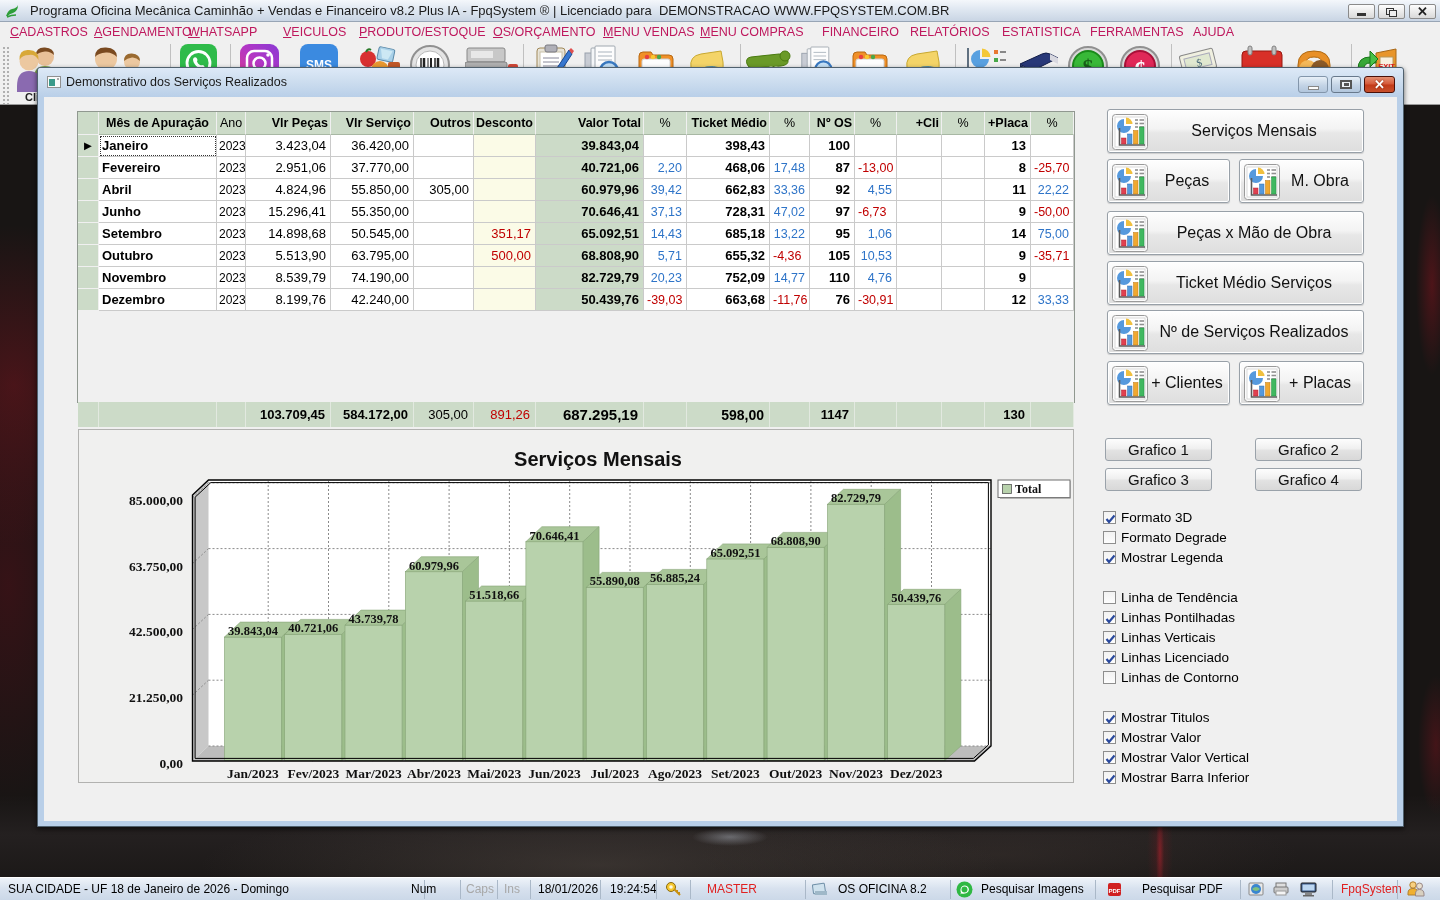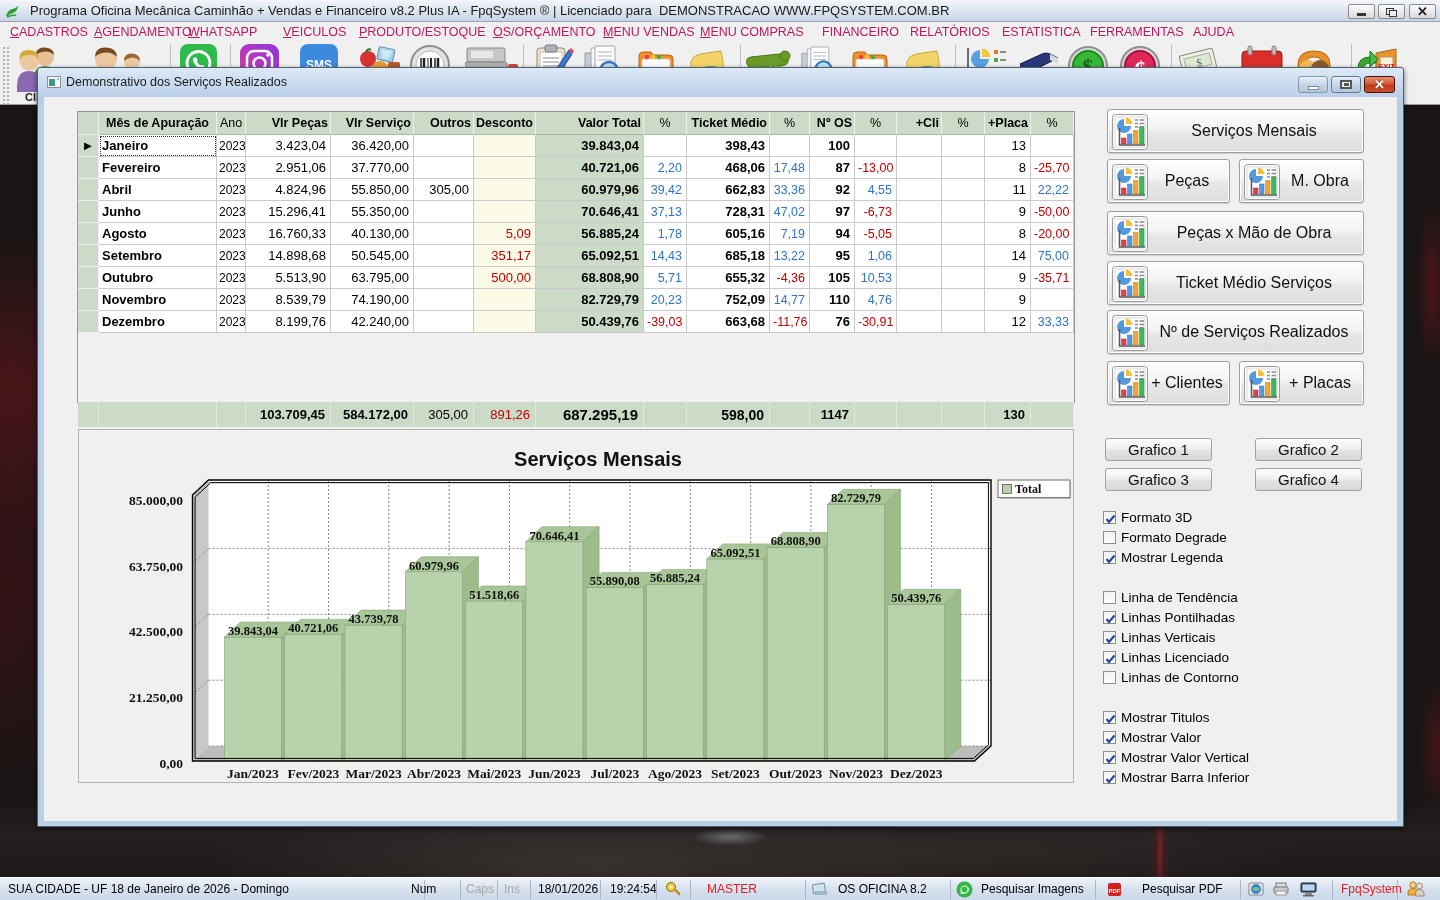--- a/index.html
+++ b/index.html
@@ -29,23 +29,23 @@
 #tablewrap{left:78px;top:112px;width:996px;height:315px}
 table.grid{border-collapse:separate;border-spacing:0;table-layout:fixed;width:996px;font-size:13px;color:#000}
 table.grid td{height:22px;padding:0 4px 0 3px;border-right:1px solid #cacaca;border-bottom:1px solid #cacaca;background:#fff;white-space:nowrap;overflow:hidden}
 table.grid tr.hdr td{height:23px;background:#ccdbc8;border-right:1px solid #f0f0f0;border-bottom:1px solid #a8b8a4;font-weight:bold;text-align:center;font-size:12.5px;padding:0 2px}
 td.sel{background:#ccdbc8 !important;border-right:1px solid #f0f0f0 !important;border-bottom:1px solid #f0f0f0 !important}
 td.mes{font-weight:bold;text-align:left}
 td.num{text-align:right}
 td.vt{background:#ccdbc8 !important;font-weight:bold;text-align:right}
 td.tm{font-weight:bold;text-align:right}
 td.os{font-weight:bold;text-align:right}
-td.pc{font-weight:normal;text-align:right}
+td.pc{font-weight:bold;text-align:right}
 .pos{color:#2e74c8;text-align:right;font-size:12.5px;padding:0 3px 0 1px}
-.neg{color:#c00000;text-align:right;font-size:12.5px;padding:0 3px 0 1px}
+.neg{color:#c00000;text-align:left;font-size:12.5px;padding:0 3px 0 1px}
 td.desc{background:#fbfbe7 !important;color:#c00000;text-align:right}
 table.tot{border-collapse:separate;border-spacing:0;table-layout:fixed;width:996px;font-size:13px;color:#000;font-weight:bold}
 table.tot td{height:25px;padding:0 5px 0 4px;background:#ccdbc8;border-right:1px solid #e2e9e0;text-align:right;white-space:nowrap}
 #chartpanel{left:78px;top:429px;width:996px;height:354px;background:#f0f0ef;border:1px solid #b2b2b0}
 .bigbtn{position:absolute;height:44px;background:linear-gradient(#fefefe,#f3f3f3 45%,#e7e7e7 55%,#dedede);border:1px solid #98a0a8;border-radius:3px;box-shadow:inset 0 0 0 1px #fff,0 1px 1px rgba(0,0,0,.15);font-size:16px;color:#111}
 .bigbtn svg{position:absolute;left:4px;top:4px}
 .bigbtn span{position:absolute;top:12px;left:40px;right:3px;text-align:center;white-space:nowrap}
 
 .gbtn{position:absolute;width:107px;height:23px;background:linear-gradient(#fdfdfd,#f0f0f0 45%,#e2e2e2 55%,#d8d8d8);border:1px solid #9aa2aa;border-radius:3px;font-size:15px;color:#111;text-align:center;line-height:21px}
 .cb{position:absolute;width:13px;height:13px;background:linear-gradient(#f2f2f2,#fdfdfd);border:1px solid #8e8e8e}
@@ -409,39 +409,20 @@
           <td class="vt">70.646,41</td>
           <td class="pos">37,13</td>
           <td class="tm">728,31</td>
           <td class="pos">47,02</td>
           <td class="os">97</td>
           <td class="neg">-6,73</td>
           <td></td>
           <td></td>
           <td class="pc">9</td>
           <td class="neg">-50,00</td>
-        </tr>
-<tr>
-          <td class="sel"></td>
-          <td class="mes">Agosto</td>
-          <td class="num" style="padding:0 2px;text-align:center;font-size:12px">2023</td>
-          <td class="num">16.760,33</td>
-          <td class="num">40.130,00</td>
-          <td class="num"></td>
-          <td class="desc">5,09</td>
-          <td class="vt">56.885,24</td>
-          <td class="pos">1,78</td>
-          <td class="tm">605,16</td>
-          <td class="pos">7,19</td>
-          <td class="os">94</td>
-          <td class="neg">-5,05</td>
-          <td></td>
-          <td></td>
-          <td class="pc">8</td>
-          <td class="neg">-20,00</td>
         </tr>
 <tr>
           <td class="sel"></td>
           <td class="mes">Setembro</td>
           <td class="num" style="padding:0 2px;text-align:center;font-size:12px">2023</td>
           <td class="num">14.898,68</td>
           <td class="num">50.545,00</td>
           <td class="num"></td>
           <td class="desc">351,17</td>
           <td class="vt">65.092,51</td>

